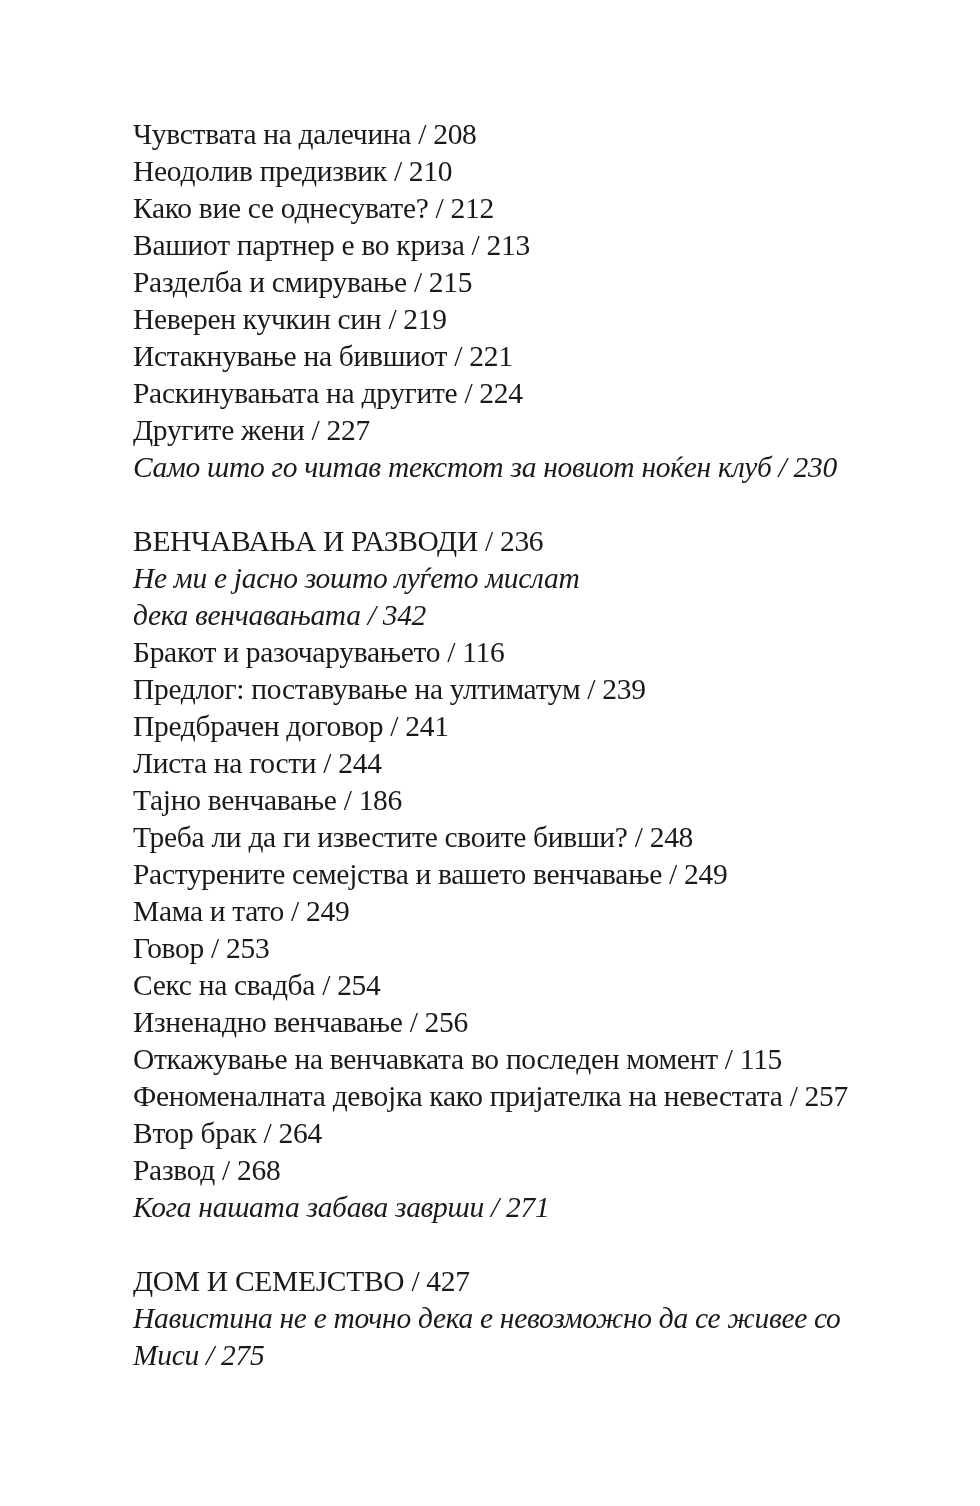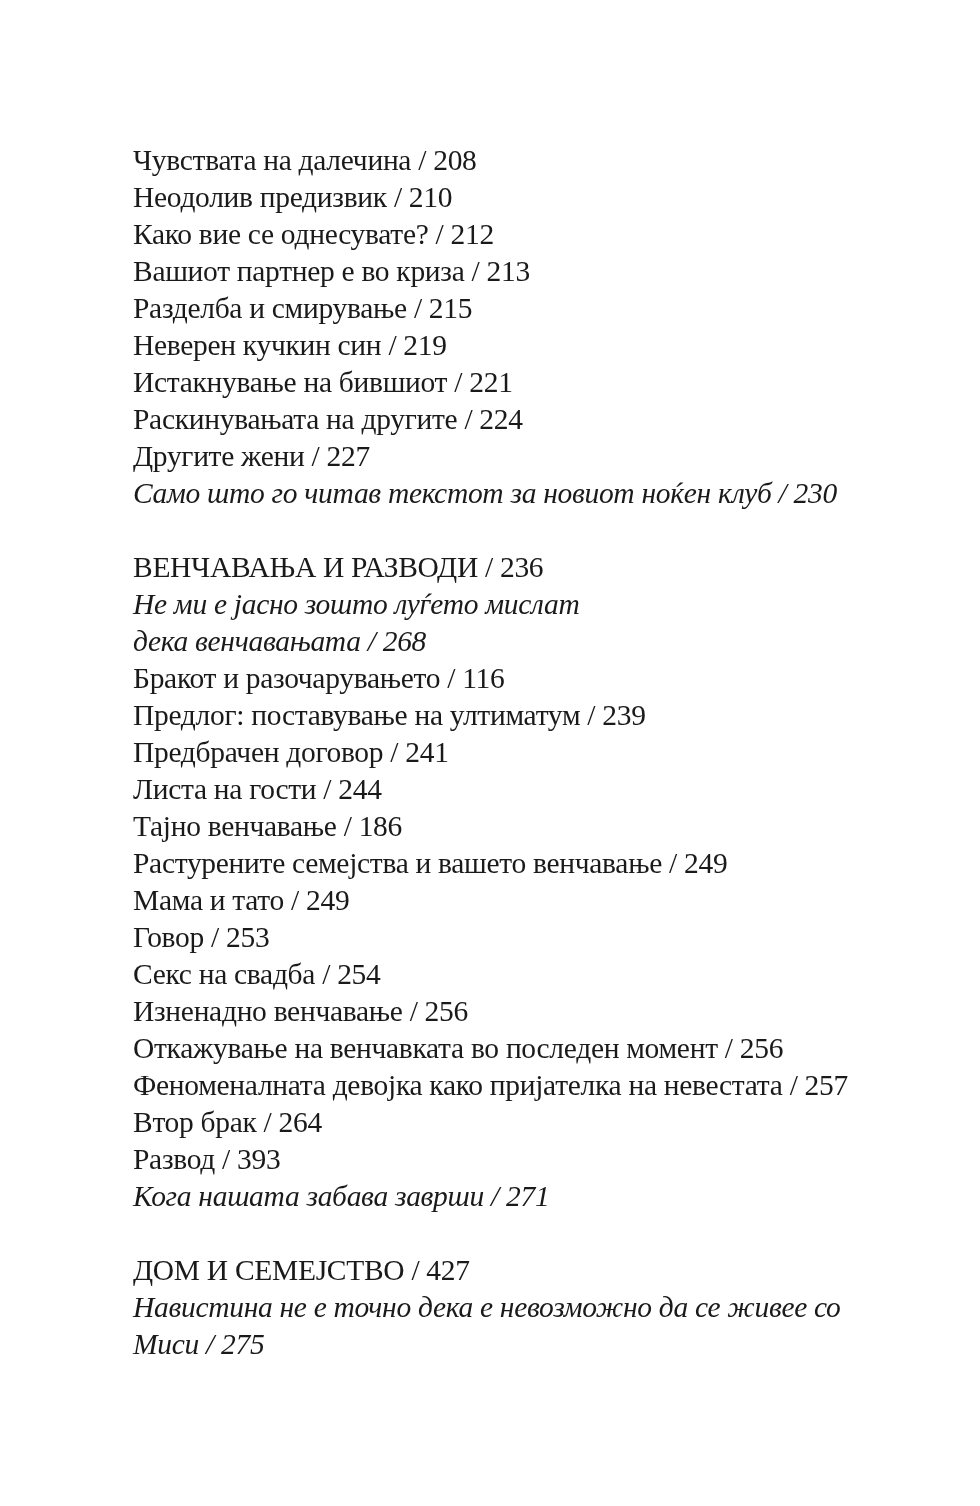--- a/index.html
+++ b/index.html
@@ -11,21 +11,21 @@
       width: 980px;
       height: 1506px;
       position: relative;
       overflow: hidden;
       font-family: "Liberation Serif", "DejaVu Serif", serif;
       color: #1a1a1a;
     }
     .page {
       position: absolute;
       left: 133px;
-      top: 142px;
+      top: 116px;
       width: 820px;
     }
     .line {
       font-size: 29.5px;
       line-height: 37px;
       height: 37px;
       white-space: nowrap;
       letter-spacing: -0.3px;
     }
     .line.italic {
@@ -50,35 +50,36 @@
     <div class="line">Раскинувањата на другите / 224</div>
     <div class="line">Другите жени / 227</div>
     <div class="line italic">Само што го читав текстот за новиот ноќен клуб / 230</div>
   </div>
 
   <div class="gap"></div>
 
   <div class="group">
     <div class="line">ВЕНЧАВАЊА И РАЗВОДИ / 236</div>
     <div class="line italic">Не ми е јасно зошто луѓето мислат</div>
-    <div class="line italic">дека венчавањата / 268</div>
+    <div class="line italic">дека венчавањата / 342</div>
     <div class="line">Бракот и разочарувањето / 116</div>
     <div class="line">Предлог: поставување на ултиматум / 239</div>
     <div class="line">Предбрачен договор / 241</div>
     <div class="line">Листа на гости / 244</div>
     <div class="line">Тајно венчавање / 186</div>
+    <div class="line">Треба ли да ги известите своите бивши? / 248</div>
     <div class="line">Растурените семејства и вашето венчавање / 249</div>
     <div class="line">Мама и тато / 249</div>
     <div class="line">Говор / 253</div>
     <div class="line">Секс на свадба / 254</div>
     <div class="line">Изненадно венчавање / 256</div>
-    <div class="line">Откажување на венчавката во последен момент / 256</div>
+    <div class="line">Откажување на венчавката во последен момент / 115</div>
     <div class="line">Феноменалната девојка како пријателка на невестата / 257</div>
     <div class="line">Втор брак / 264</div>
-    <div class="line">Развод / 393</div>
+    <div class="line">Развод / 268</div>
     <div class="line italic">Кога нашата забава заврши / 271</div>
   </div>
 
   <div class="gap"></div>
 
   <div class="group">
     <div class="line">ДОМ И СЕМЕЈСТВО / 427</div>
     <div class="line italic">Навистина не е точно дека е невозможно да се живее со</div>
     <div class="line italic">Миси / 275</div>
   </div>

